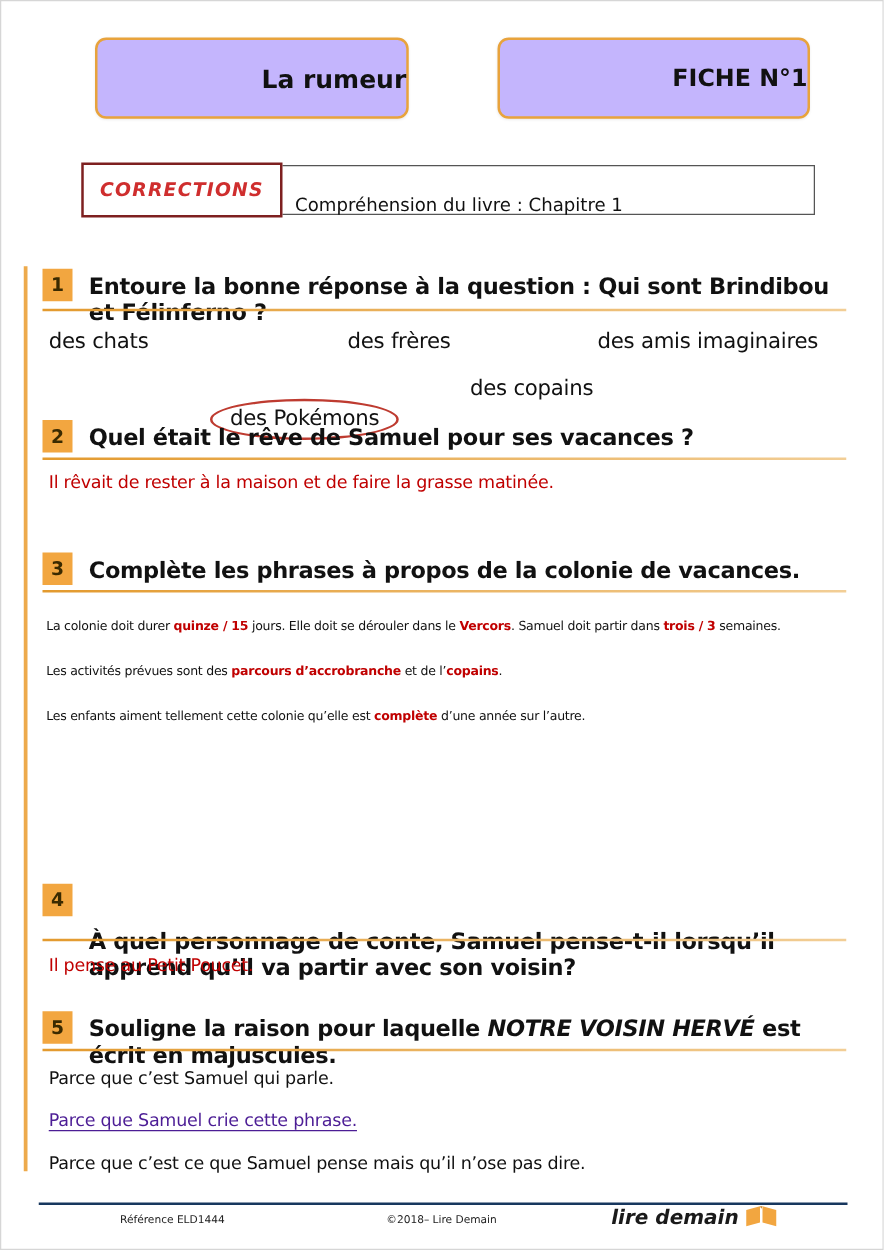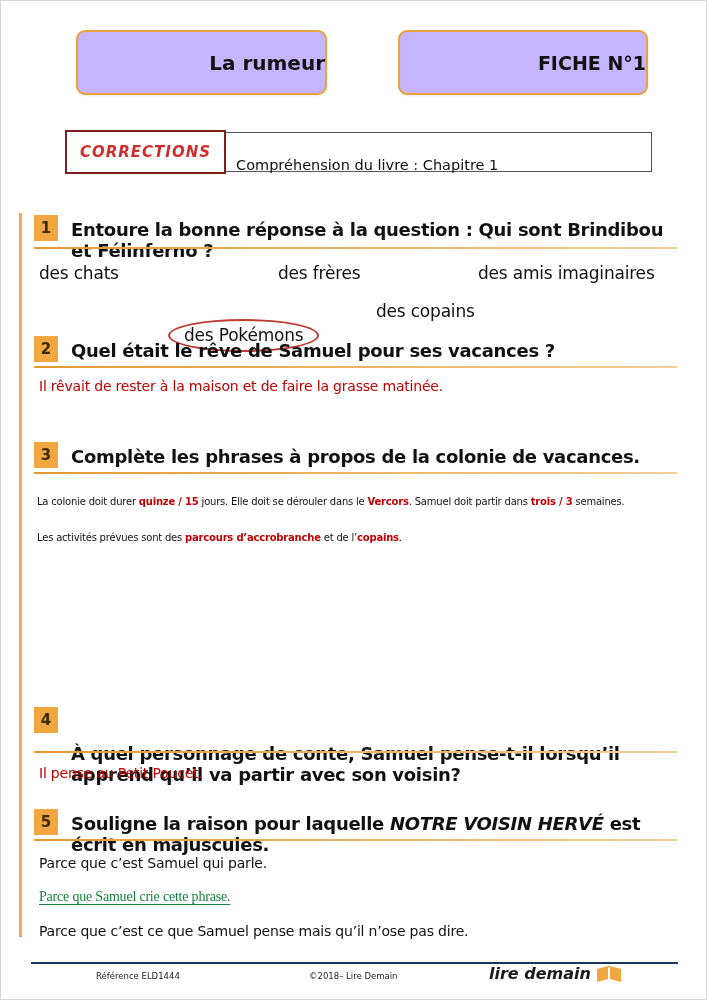--- a/index.html
+++ b/index.html
@@ -56,28 +56,28 @@
 
   .red-answer { position:absolute; left:38px; font-size:14px; letter-spacing:-0.2px;
                 color:#C00000; white-space:nowrap; }
 
   .body-text { position:absolute; left:36px; width:646px; font-size:10px;
                letter-spacing:-0.2px; line-height:36px; }
   .seg-r { color:#C00000; font-weight:bold; }
   .seg-i { font-style:italic; }
 
   .q5-opt { position:absolute; left:38px; font-size:14px; letter-spacing:-0.2px; white-space:nowrap; }
-  .red-underline { color:#15803d; text-decoration:underline; text-underline-offset:3px;font-family:Liberation Serif, serif; }
+  .red-underline { color:#4c1d95; text-decoration:underline; text-underline-offset:3px; }
 
   
   .footer-line { position:absolute; left:30px; top:961px; width:647px; height:2px; background:#17375E; }
   .footer-small { position:absolute; top:970px; font-size:8.5px; color:#222; white-space:nowrap; }
   .footer-ref  { left:95px; }
   .footer-copy { left:308px;text-align:center; }
-  .logo { position:absolute; left:488px; top:963px; display:flex; align-items:center; gap:5px;
+  .logo { position:absolute; left:488px; top:963px; display:flex; align-items:flex-start; gap:5px;
           font-style:italic; font-weight:bold; font-size:16px; color:#1a1a1a; }
   .logo svg { display:block; }
 </style>
 </head>
 <body>
 
 <div class="page">
 
   <div class="title-box left">
     <span>La rumeur</span>
@@ -113,20 +113,21 @@
     <div class="red-answer" style="top:42px;">Il rêvait de rester à la maison et de faire la grasse matinée.</div>
   </div>
 
   <div class="qblock" style="top:441px;">
     <div class="qnum" style="top:0;">3</div>
     <div class="qhead" style="top:4px;">Complète les phrases à propos de la colonie de vacances.</div>
     <div class="qline" style="top:30px;"></div>
     <div class="body-text" style="top:42px;">
       <div><span>La colonie doit durer </span><span class="seg-r">quinze / 15</span><span> jours. Elle doit se dérouler dans le </span><span class="seg-r">Vercors</span><span>. Samuel doit partir dans </span><span class="seg-r">trois / 3</span><span> semaines.</span></div>
       <div><span>Les activités prévues sont des </span><span class="seg-r">parcours d’accrobranche</span><span> et de l’</span><span class="seg-r">copains</span><span>.</span></div>
+      <div><span>Les enfants aiment tellement cette colonie qu’elle est </span><span class="seg-r">complète</span><span> d’une année sur l’autre.</span></div>
     </div>
   </div>
 
   <div class="qblock" style="top:700px;">
     <div class="qnum" style="top:6px;">4</div>
     <div class="qhead" style="top:2px;margin-top:40px;">À quel personnage de conte, Samuel pense-t-il lorsqu’il apprend qu’il va partir avec son voisin?</div>
     <div class="qline" style="top:50px;"></div>
     <div class="red-answer" style="top:64px;">Il pense au Petit Poucet.</div>
   </div>
 

